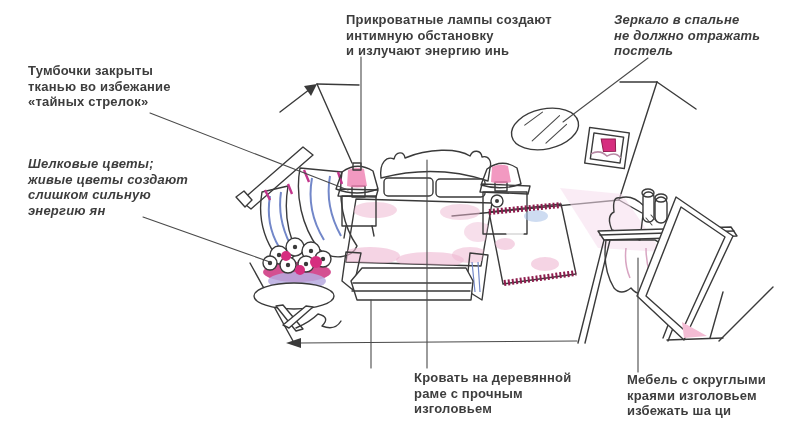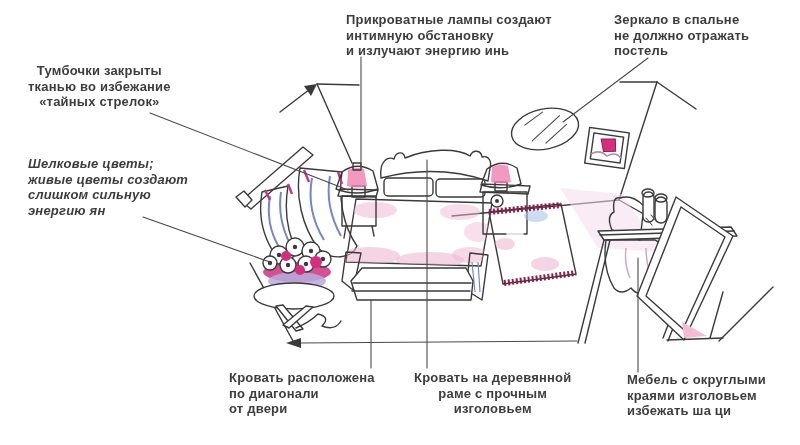--- a/index.html
+++ b/index.html
@@ -190,36 +190,33 @@
       <path class="ln-thin" d="M150,113 L348,190"></path>
       <path class="ln-thin" d="M143,217 L270,262"></path>
       <path class="ln-thin" d="M361,57 L361,167"></path>
       <path class="ln-thin" d="M648,58 L563,122"></path>
       <path class="ln-thin" d="M371,300 L371,368"></path>
       <path class="ln-thin" d="M427,160 L427,368"></path>
       <path class="ln-thin" d="M638,258 L638,372"></path>
     </g>
   </svg>
 
-  <div class="label" style="left:28px;top:63px;text-align:center;">Тумбочки закрыты
+  <div class="label" style="left:28px;top:63px;">Тумбочки закрыты
 тканью во избежание
 «тайных стрелок»</div>
   <div class="label" style="left:28px;top:156px;font-style:italic;">Шелковые цветы;
 живые цветы создают
 слишком сильную
 энергию ян</div>
   <div class="label" style="left:346px;top:12px;">Прикроватные лампы создают
 интимную обстановку
 и излучают энергию инь</div>
-  <div class="label" style="left:614px;top:12px;">Зеркало в спальне
+  <div class="label" style="left:614px;top:12px;font-style:italic;">Зеркало в спальне
 не должно отражать
 постель</div>
-  <div class="label" style="left:229px;top:370px;">Кровать расположена
-по диагонали
-от двери</div>
-  <div class="label" style="left:414px;top:370px;text-align:center;">Кровать на деревянной
+  <div class="label" style="left:414px;top:370px;">Кровать на деревянной
 раме с прочным
 изголовьем</div>
   <div class="label" style="left:627px;top:372px;">Мебель с округлыми
 краями изголовьем
 избежать ша ци</div>
 
 </div>
 
 </body></html>

